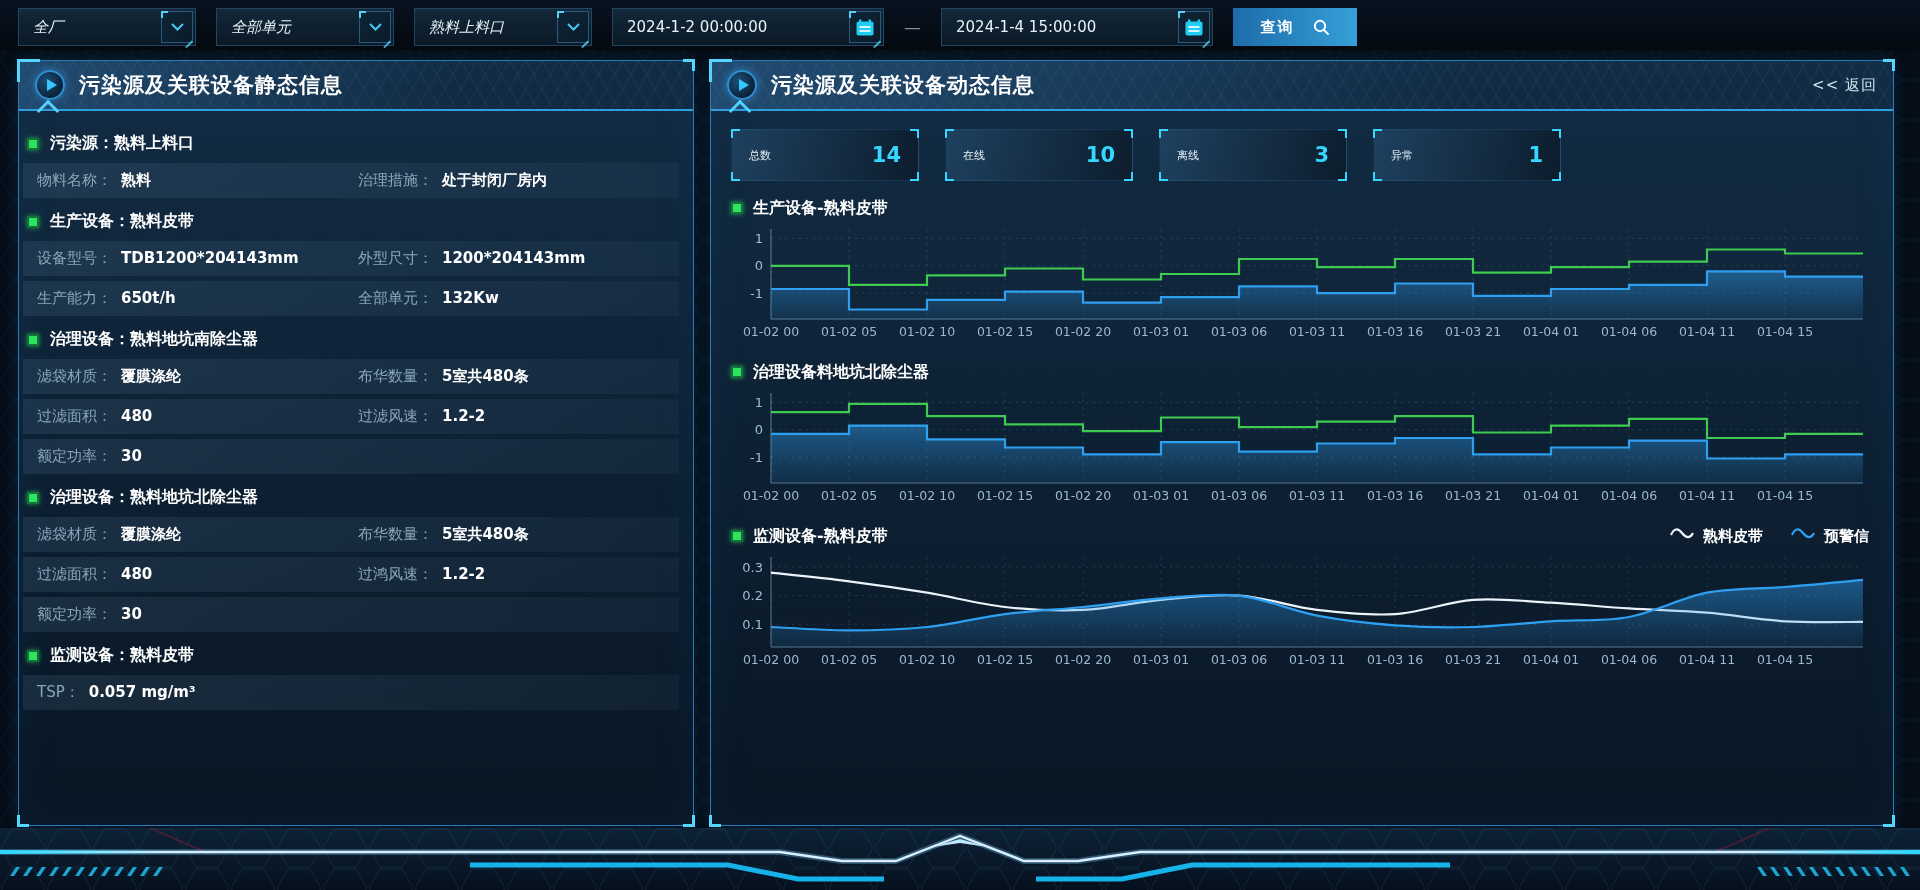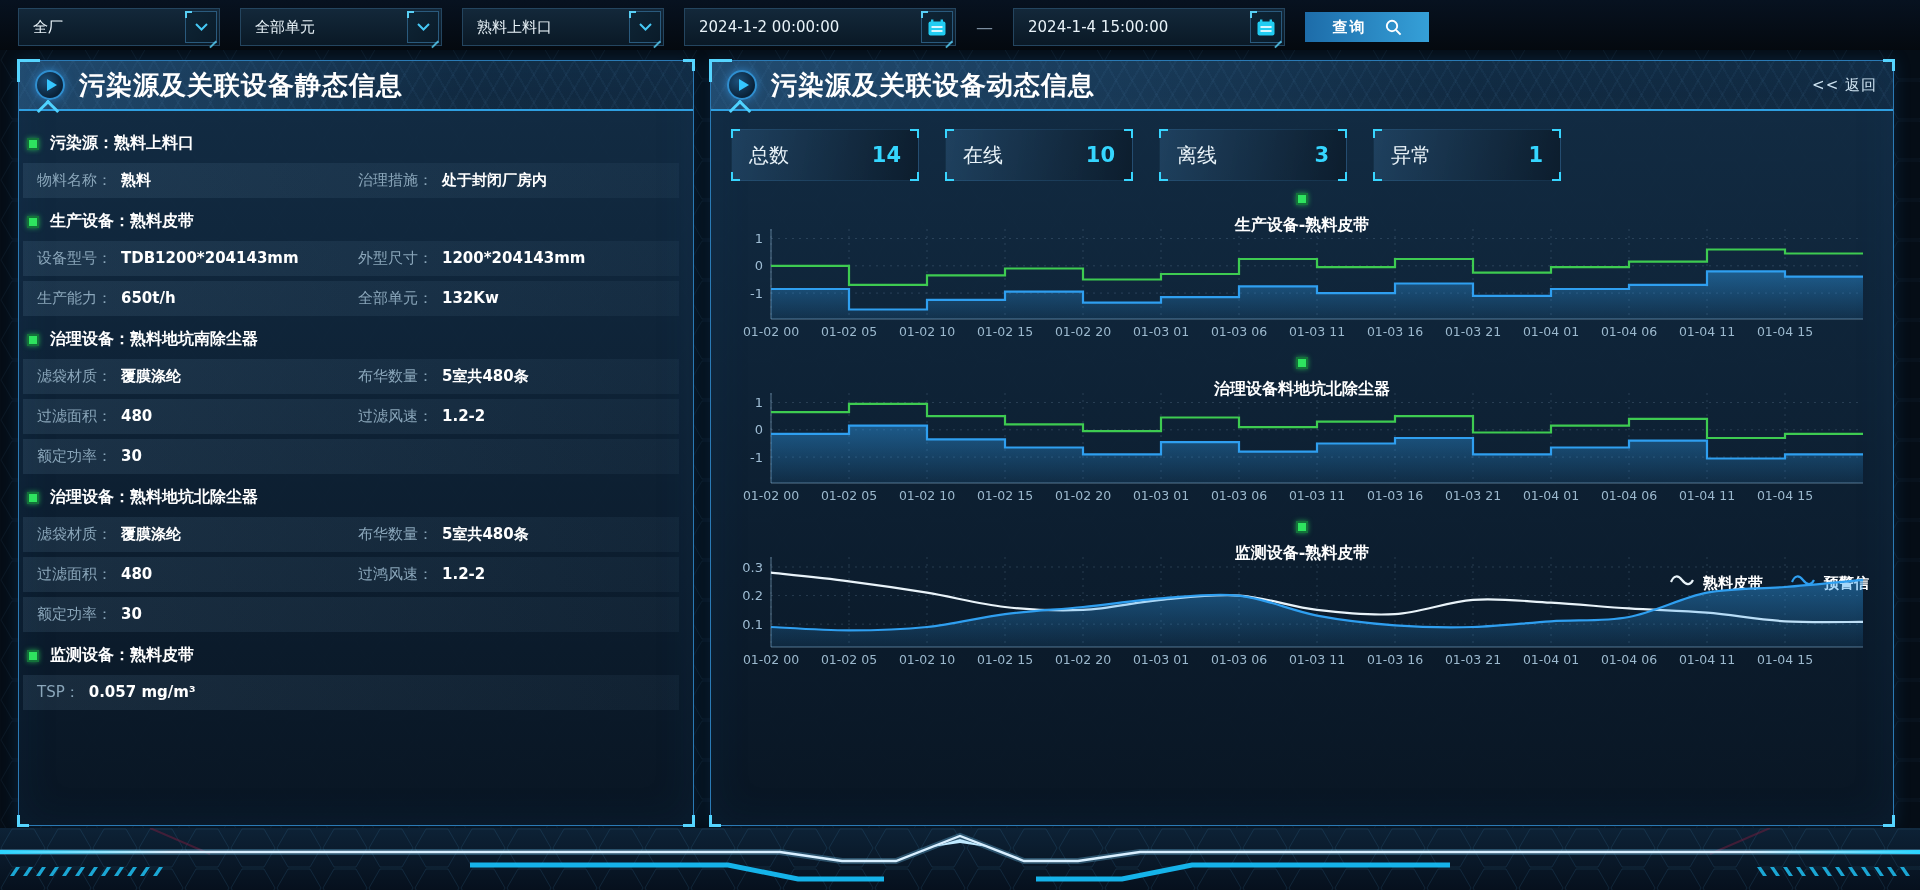--- a/index.html
+++ b/index.html
@@ -20,24 +20,24 @@
     background:linear-gradient(180deg,#13283a,#0a1926);
     display:flex; align-items:center; justify-content:space-between; }
   .ctl .txt { font-size:15px; color:#e8f2f8; padding-left:14px; white-space:nowrap; }
   .sq-box { width:32px; height:32px; margin-right:2px; position:relative;
     border:1px solid #2a5a7d; background:linear-gradient(135deg,#0e2536,#0a1b29);
     display:flex; align-items:center; justify-content:center; flex:none; cursor:pointer; }
   .sq-box::before { content:''; position:absolute; top:-1px; left:-1px; width:5px; height:5px;
     border-top:2px solid #58cff5; border-left:2px solid #58cff5; }
   .sq-box::after { content:''; position:absolute; bottom:0; right:-1px; width:9px; height:2px;
     background:#58cff5; transform:rotate(-45deg); transform-origin:right bottom; opacity:.8; }
-  .select { width:202px; cursor:pointer; }
+  .select { width:178px; cursor:pointer;font-style:italic; }
   .date { width:272px; cursor:pointer;gap:37px; }
   .sep { color:#7c8ea0; font-size:17px; }
-  .query-btn { width:124px; height:30px; border:none; cursor:pointer;
+  .query-btn { width:124px; height:38px; border:none; cursor:pointer;
     background:linear-gradient(90deg,#1d6ca9,#35a0d8);
     color:#fff; font-size:15px; font-weight:700; letter-spacing:2px;
     display:flex; align-items:center; justify-content:center; gap:18px;
     font-family:inherit; }
 
   
   .main { position:absolute; top:60px; left:0; right:0; bottom:64px; z-index:1;
     display:flex; gap:16px; padding:0 26px 0 18px; }
   .panel { position:relative; border:1px solid #2b7ab5;
     background:linear-gradient(180deg, rgba(19,46,71,.94), rgba(9,22,36,.96));
@@ -53,21 +53,21 @@
 
   .panel-header { position:relative; height:50px; display:flex; align-items:center; gap:14px;
     padding:0 16px; border-bottom:2px solid #2f9fe0;
     background:
       repeating-linear-gradient(60deg, rgba(90,150,200,.06) 0 2px, transparent 2px 14px),
       repeating-linear-gradient(-60deg, rgba(90,150,200,.06) 0 2px, transparent 2px 14px),
       linear-gradient(90deg, rgba(46,100,146,.55), rgba(16,38,60,.12) 65%); }
   .panel-header::after { content:''; position:absolute; left:21px; bottom:-10px; width:13px; height:13px;
     border-top:3px solid #4fd2ff; border-left:3px solid #4fd2ff; transform:rotate(45deg);
     background:transparent; }
-  .panel-title { font-size:26px; font-weight:700; letter-spacing:1px;text-align:right; }
+  .panel-title { font-size:21px; font-weight:700; letter-spacing:1px;text-align:right; }
   .play-icon { position:relative; width:30px; height:30px; border-radius:50%; flex:none;
     background:radial-gradient(circle at 35% 35%, #1c4f78, #0a2238 70%);
     border:2px solid #2f8fd0; box-shadow:0 0 10px rgba(60,170,255,.55); }
   .play-icon::after { content:''; position:absolute; left:10px; top:7px;
     border-left:10px solid #35c7ff; border-top:6px solid transparent; border-bottom:6px solid transparent; }
   .back-link { margin-left:auto; color:#cfe4f2; font-size:15px; cursor:pointer; letter-spacing:1px; }
 
   
   .left-body { padding:14px 14px 0 4px; }
   .section-head { display:flex; align-items:center; gap:11px; padding:8px 4px 9px;
@@ -85,25 +85,25 @@
   .stats-row { display:flex; gap:26px; margin:18px 0 4px; }
   .stat-box { position:relative; width:188px; height:52px; padding:0 17px;
     display:flex; align-items:center; justify-content:space-between;
     background:linear-gradient(100deg, rgba(42,84,120,.55), rgba(10,24,38,.72));
     border:1px solid rgba(70,150,210,.16); }
   .stat-box i { position:absolute; width:9px; height:9px; border:0 solid #38d5ff; }
   .stat-box i.tl { left:-1px; top:-1px; border-left-width:2px; border-top-width:2px; }
   .stat-box i.tr { right:-1px; top:-1px; border-right-width:2px; border-top-width:2px; }
   .stat-box i.bl { left:-1px; bottom:-1px; border-left-width:2px; border-bottom-width:2px; }
   .stat-box i.br { right:-1px; bottom:-1px; border-right-width:2px; border-bottom-width:2px; }
-  .stat-label { font-size:20px; color:#e8f2f8; }
+  .stat-label { font-size:11px; color:#e8f2f8; }
   .stat-value { font-size:21px; font-weight:700; color:#35d6ff; }
 
   .chart-block { margin-top:12px; }
-  .chart-title-row { display:flex; align-items:center; gap:10px; height:30px;flex-direction:column; }
+  .chart-title-row { display:flex; align-items:center; gap:10px; height:30px; }
   .chart-title { font-size:16px; font-weight:700; }
   .legend { margin-left:auto; display:flex; gap:28px; align-items:center; padding-right:4px; }
   .legend-item { display:flex; gap:9px; align-items:flex-start; font-size:15px; font-weight:700;
     color:#fff; cursor:pointer; }
   .chart-svg { display:block; }
 
   
   .footer { position:absolute; left:0; right:0; bottom:0; height:62px; z-index:2; }
 </style>
 </head>

